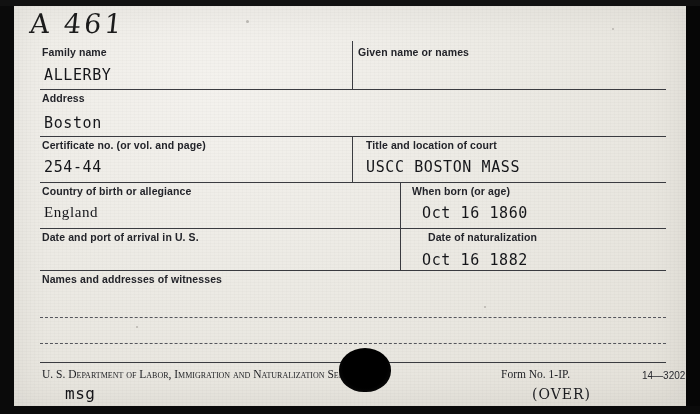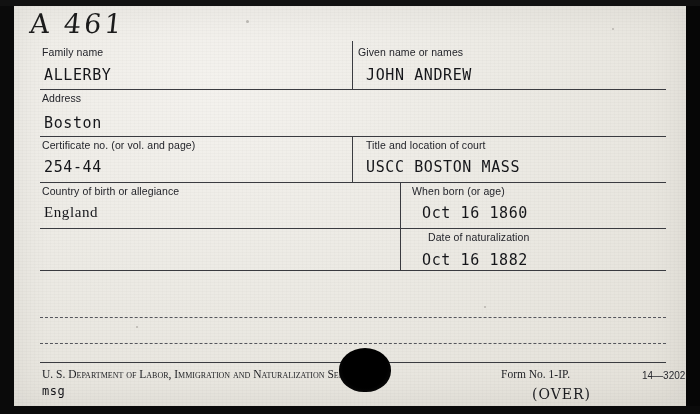--- a/index.html
+++ b/index.html
@@ -78,20 +78,21 @@
   }
 
   
   .lbl {
     position: absolute;
     font-family: "Liberation Sans", sans-serif;
     font-size: 10.5px;
     color: #23242a;
     white-space: nowrap;
     letter-spacing: .1px;
+    font-weight: bold;
   }
   
   .typed {
     position: absolute;
     font-family: "DejaVu Sans Mono", monospace;
     font-size: 15px;
     color: #15161a;
     white-space: nowrap;
     letter-spacing: .6px;
   }
@@ -133,23 +134,24 @@
   }
   .formno {
     position: absolute;
     font-family: "Liberation Sans", sans-serif;
     font-size: 10px;
     color: #2a2b30;
   }
   .msg {
     position: absolute;
     font-family: "DejaVu Sans Mono", monospace;
-    font-size: 12px;
+    font-size: 16px;
     color: #141418;
     letter-spacing: .5px;
+    margin-left: 23px;
   }
   
   .punch {
     position: absolute;
     left: 325px;
     top: 342px;
     width: 52px;
     height: 44px;
     background: radial-gradient(ellipse at 50% 45%, #000 60%, #0a0a0a 78%, rgba(10,10,10,0.0) 100%);
     border-radius: 50% 50% 48% 48%;
@@ -168,21 +170,20 @@
 <div class="scan">
 
   <div class="card">
     <div class="grain"></div>
 
     <div class="archive-no">A 461</div>
 
     <div class="lbl" style="left:28px; top:40px;">Family name</div>
     <div class="lbl" style="left:344px; top:40px;">Given name or names</div>
     <div class="typed" style="left:30px; top:60px;">ALLERBY</div>
-    <div class="typed" style="left:352px; top:60px;">JOHN ANDREW</div>
     <div class="rule" style="left:26px; top:83px; width:626px;"></div>
     <div class="vrule" style="left:338px; top:35px; height:48px;"></div>
 
     <div class="lbl" style="left:28px; top:86px;">Address</div>
     <div class="typed" style="left:30px; top:108px;">Boston</div>
     <div class="rule" style="left:26px; top:130px; width:626px;"></div>
 
     <div class="lbl" style="left:28px; top:133px;">Certificate no. (or vol. and page)</div>
     <div class="lbl" style="left:352px; top:133px;">Title and location of court</div>
     <div class="typed" style="left:30px; top:152px;">254-44</div>
@@ -190,26 +191,28 @@
     <div class="rule" style="left:26px; top:176px; width:626px;"></div>
     <div class="vrule" style="left:338px; top:130px; height:46px;"></div>
 
     <div class="lbl" style="left:28px; top:179px;">Country of birth or allegiance</div>
     <div class="lbl" style="left:398px; top:179px;">When born (or age)</div>
     <div class="typed" style="left:30px; top:198px;font-family:Liberation Serif, serif;">England</div>
     <div class="typed" style="left:408px; top:198px;">Oct 16 1860</div>
     <div class="rule" style="left:26px; top:222px; width:626px;"></div>
     <div class="vrule" style="left:386px; top:176px; height:46px;"></div>
 
+    <div class="lbl" style="left:28px; top:225px;">Date and port of arrival in U. S.</div>
     <div class="lbl" style="left:398px; top:225px;padding-left:16px;">Date of naturalization</div>
     <div class="typed" style="left:30px; top:245px;"></div>
     <div class="typed" style="left:408px; top:245px;">Oct 16 1882</div>
     <div class="rule" style="left:26px; top:264px; width:626px;"></div>
     <div class="vrule" style="left:386px; top:222px; height:42px;"></div>
 
+    <div class="lbl" style="left:28px; top:267px;">Names and addresses of witnesses</div>
     <div class="typed small" style="left:30px; top:288px;"></div>
 
     <div class="dashed" style="left:26px; top:311px; width:626px;"></div>
     <div class="dashed" style="left:26px; top:337px; width:626px;"></div>
 
     <div class="rule" style="left:26px; top:356px; width:626px;"></div>
 
     <div class="footer" style="left:28px; top:362px;">
       <span class="sc">U. S. Department of Labor, Immigration and Naturalization Service.</span>
     </div>

